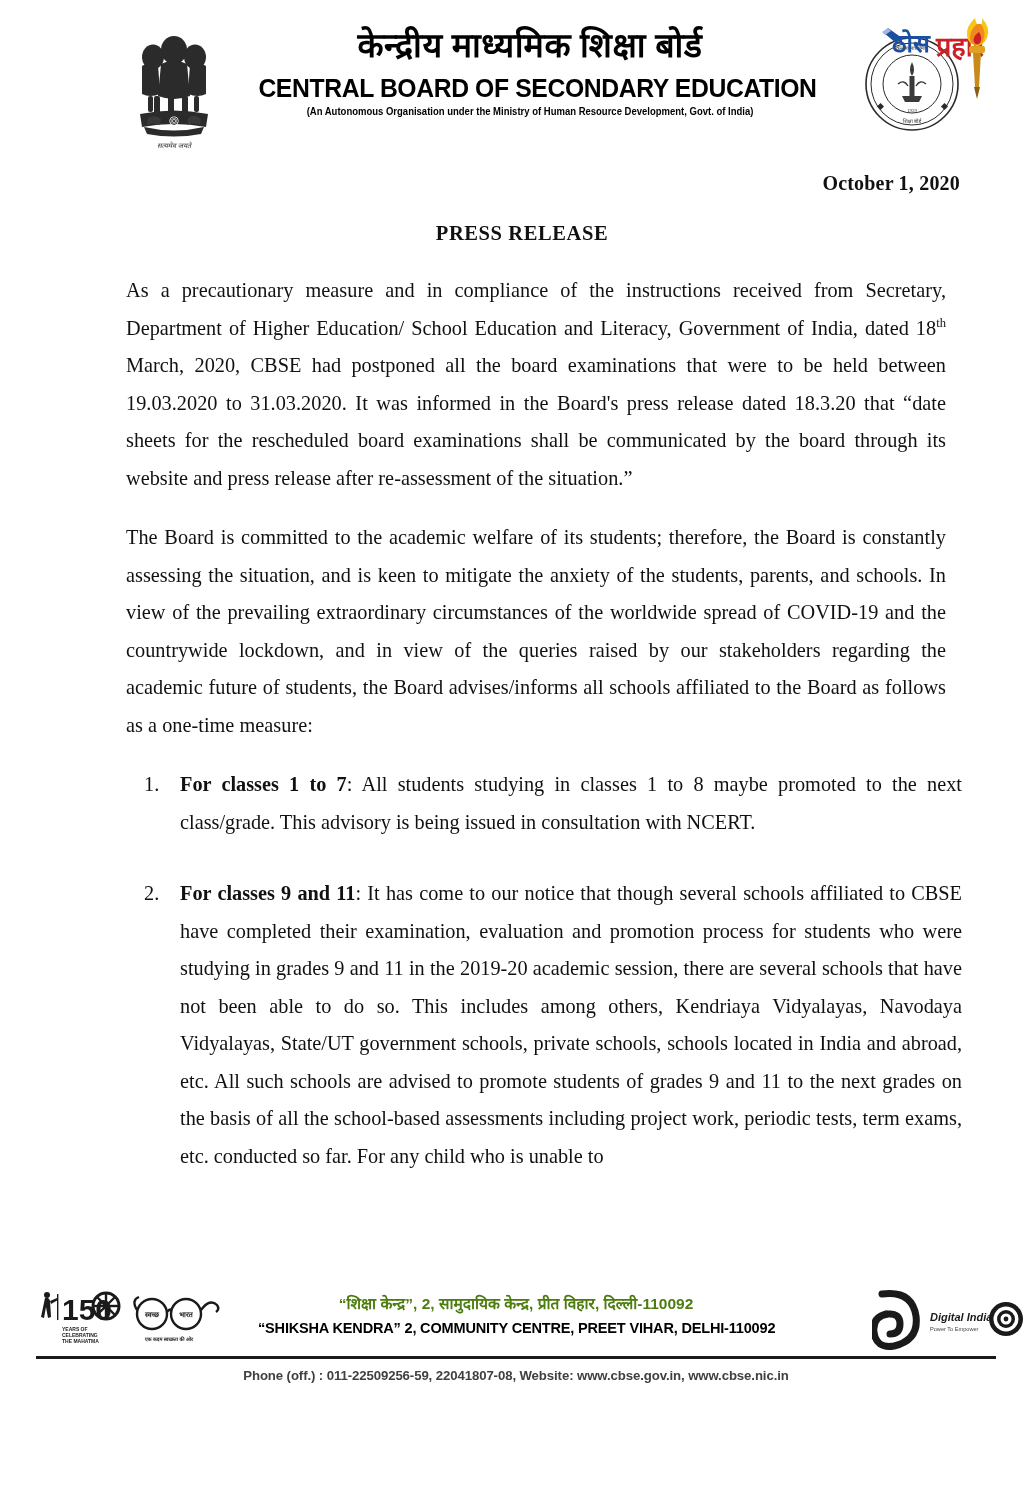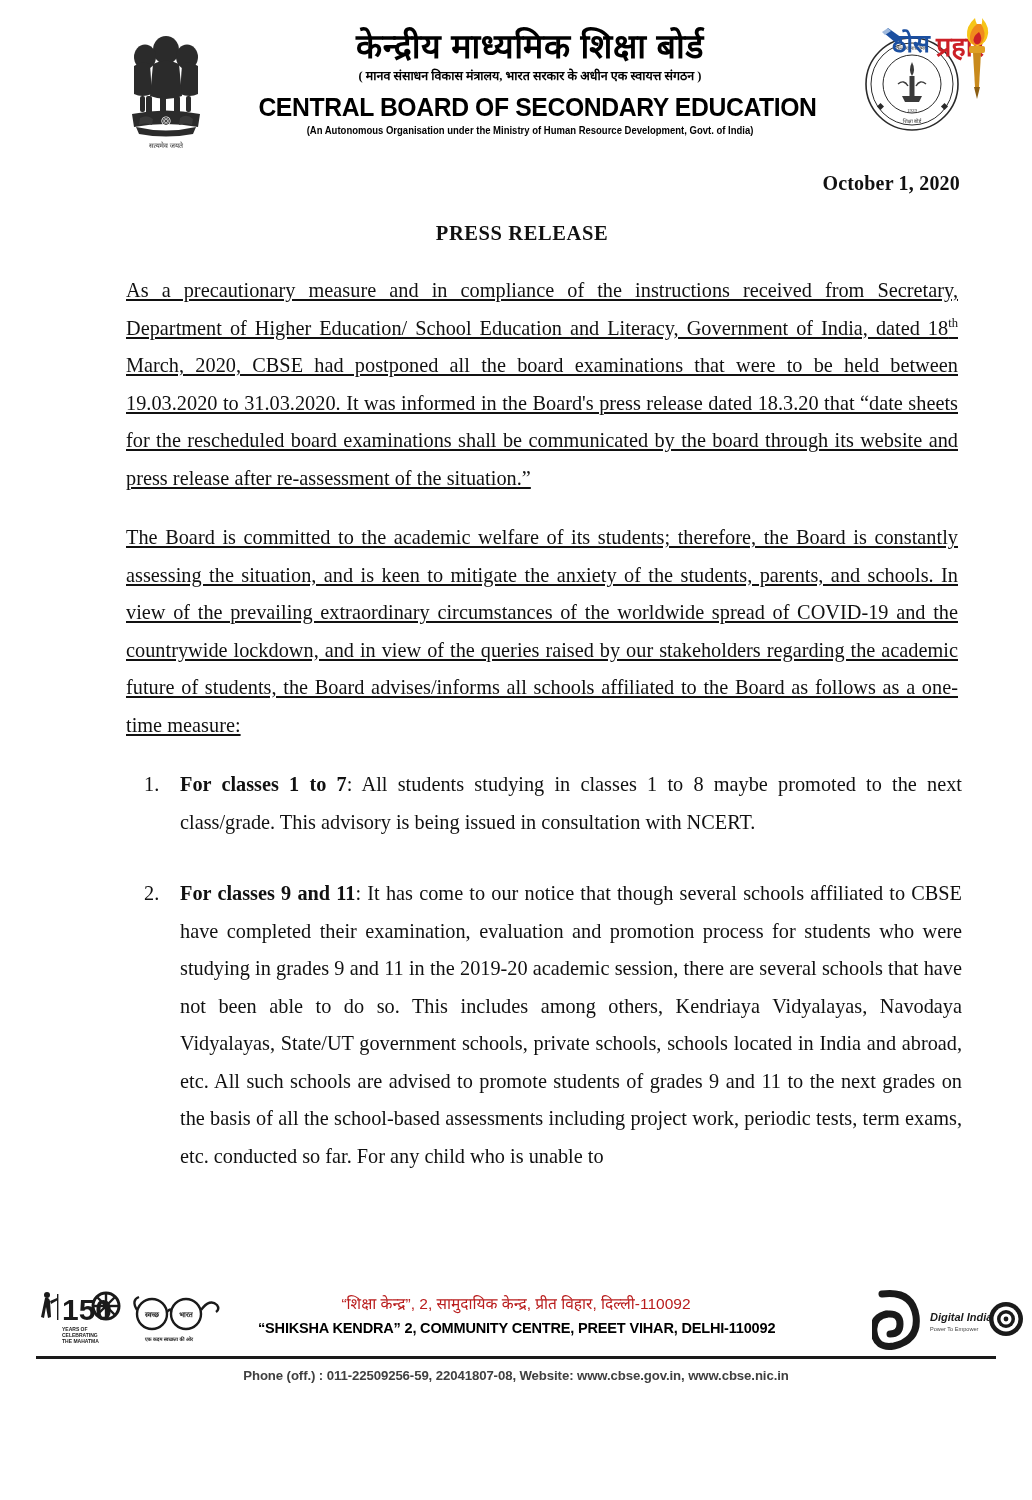--- a/index.html
+++ b/index.html
@@ -25,36 +25,37 @@
 
   
   .masthead {
     position: relative;
     height: 168px;
     padding: 0;
   }
 
   .emblem-left {
     position: absolute;
-    left: 120px;
+    left: 128px;
     top: 26px;
     width: 92px;
     height: 126px;
+    font-style: italic;
   }
 
   .header-center {
     position: absolute;
     left: 250px;
     top: 28px;
     width: 560px;
     text-align: center;
   }
 
   .hindi-title {
-    font-family: Liberation Sans, sans-serif;
+    font-family: Liberation Serif, serif;
     font-size: 34px;
     font-weight: 700;
     letter-spacing: 0.5px;
     line-height: 1.08;
     color: #000;
     white-space: nowrap;
   }
   .hindi-sub {
     font-family: "Liberation Serif", "DejaVu Serif", serif;
     font-size: 12.5px;
@@ -116,27 +117,26 @@
 
   
   .body-content {
     position: absolute;
     left: 126px;
     top: 272px;
     width: 836px;
   }
 
   p.para {
-    margin: 0 4px 22px 0;
+    margin: 0 16px 22px 0;
     font-size: 20.3px;
     line-height: 37.5px;
     text-align: justify;
     text-justify: inter-word;
     letter-spacing: 0.02px;
-    text-decoration: underline;
   }
 
   sup {
     font-size: 0.62em;
     vertical-align: super;
     line-height: 0;
   }
 
   ol.measures {
     margin: 16px 0 0 0;
@@ -192,22 +192,22 @@
   .footer-address {
     position: absolute;
     left: 250px;
     right: 250px;
     top: 8px;
     text-align: center;
   }
   .addr-hindi {
     font-family: "Liberation Sans", "DejaVu Sans", sans-serif;
     font-size: 15.5px;
-    font-weight: 400;
-    color: #b91c1c;
+    font-weight: 700;
+    color: #4d7c0f;
     white-space: nowrap;
   }
   .addr-eng {
     font-family: "Liberation Sans", "DejaVu Sans", sans-serif;
     font-size: 15px;
     font-weight: 700;
     letter-spacing: -0.2px;
     color: #000;
     margin-top: 5px;
     transform: scaleX(0.97);
@@ -276,21 +276,20 @@
           <path d="M60 92 q7 -5 13 1 l-1 6 q-7 -3 -13 0 z" fill="#3a3a3a"></path>
 
           <path d="M16 101 q30 7 60 0 l-3 7 q-27 5 -54 0 z"></path>
         </g>
         <text x="46" y="122" text-anchor="middle" font-size="7" font-family="Liberation Serif, serif" fill="#2b2b2b">सत्यमेव जयते</text>
       </svg>
     </div>
 
     <div class="header-center">
       <div class="hindi-title">केन्द्रीय माध्यमिक शिक्षा बोर्ड</div>
-      <div class="hindi-sub">( मानव संसाधन विकास मंत्रालय, भारत सरकार के अधीन एक स्वायत्त संगठन )</div>
       <div class="eng-title">CENTRAL BOARD OF SECONDARY EDUCATION</div>
       <div class="eng-sub">(An Autonomous Organisation under the Ministry of Human Resource Development, Govt. of India)</div>
     </div>
 
     <div class="logo-right">
       <svg viewBox="0 0 168 126" width="168" height="126" aria-hidden="true">
 
         <g>
           <circle cx="58" cy="74" r="46" fill="#ffffff" stroke="#2b2b2b" stroke-width="1.6"></circle>
           <circle cx="58" cy="74" r="41" fill="none" stroke="#2b2b2b" stroke-width="1"></circle>

